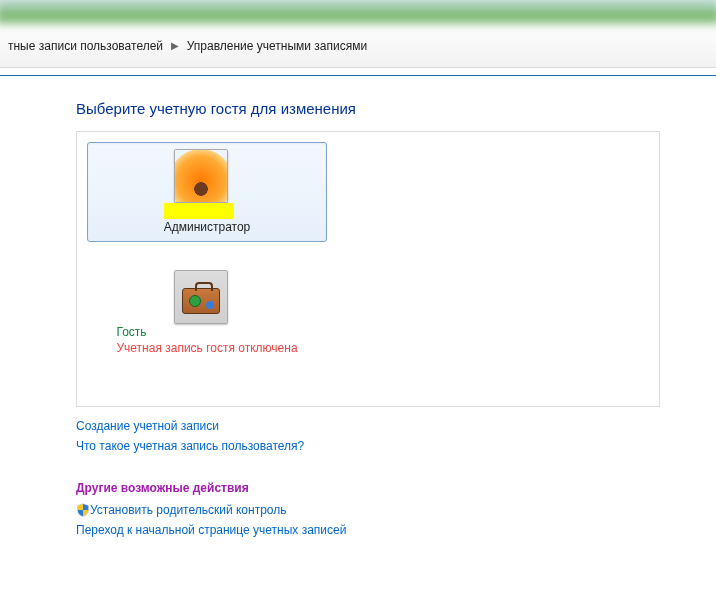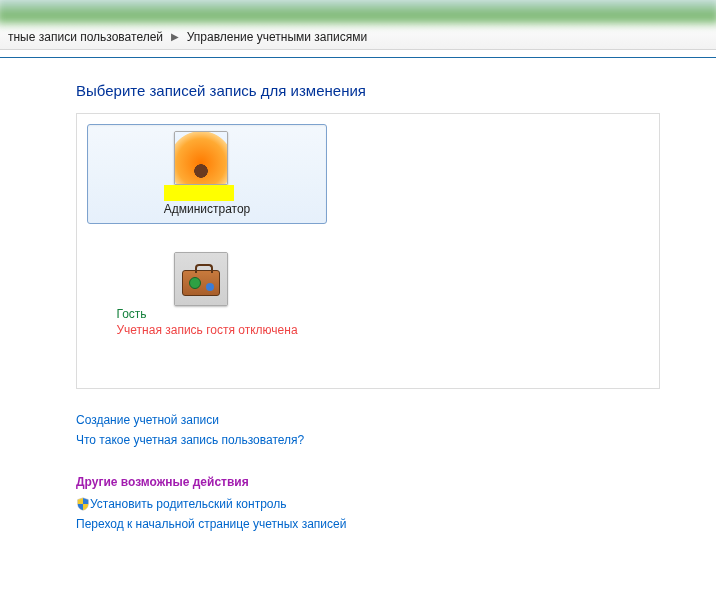--- a/index.html
+++ b/index.html
@@ -13,21 +13,21 @@
     height: 592px;
     overflow: hidden;
   }
   .titlebar-blur {
     height: 28px;
     background: linear-gradient(180deg, #c9dfe8 0%, #a8d0b0 40%, #7db874 60%, #8fc486 100%);
     filter: blur(4px);
     margin: -4px -4px 0 -4px;
   }
   .breadcrumb {
-    height: 26px;
+    height: 44px;
     background: linear-gradient(180deg, #fdfdfd 0%, #f2f2f2 100%);
     border-bottom: 1px solid #d6d6d6;
     display: flex;
     align-items: center;
     padding: 0 8px;
     color: #222;
     font-size: 12px;
   }
   .breadcrumb .crumb {
     white-space: nowrap;
@@ -150,21 +150,21 @@
   }
   .acct-role {
     font-size: 12px;
     color: #222;
   }
   .acct-status {
     font-size: 12px;
     color: #ef4444;
   }
   .links {
-    margin-top: 24px;
+    margin-top: 12px;
     width: 584px;
   }
   .link {
     display: block;
     color: #0066cc;
     font-size: 12px;
     text-decoration: none;
     margin-bottom: 6px;
     cursor: pointer;
   }
@@ -196,21 +196,21 @@
 <div class="breadcrumb">
   <span class="crumb">тные записи пользователей</span>
   <span class="sep">▶</span>
   <span class="crumb">Управление учетными записями</span>
 </div>
 
 <div class="header-sep"></div>
 
 <div class="content">
 
-  <h1 class="page-title">Выберите записей запись для изменения</h1>
+  <h1 class="page-title">Выберите учетную гостя для изменения</h1>
 
   <div class="accounts-box">
 
     <div class="account-tile selected">
       <div class="account-avatar">
         <div class="avatar-flower"></div>
       </div>
       <div class="account-info">
         <span class="acct-name redacted"></span>
         <span class="acct-role">Администратор</span>

